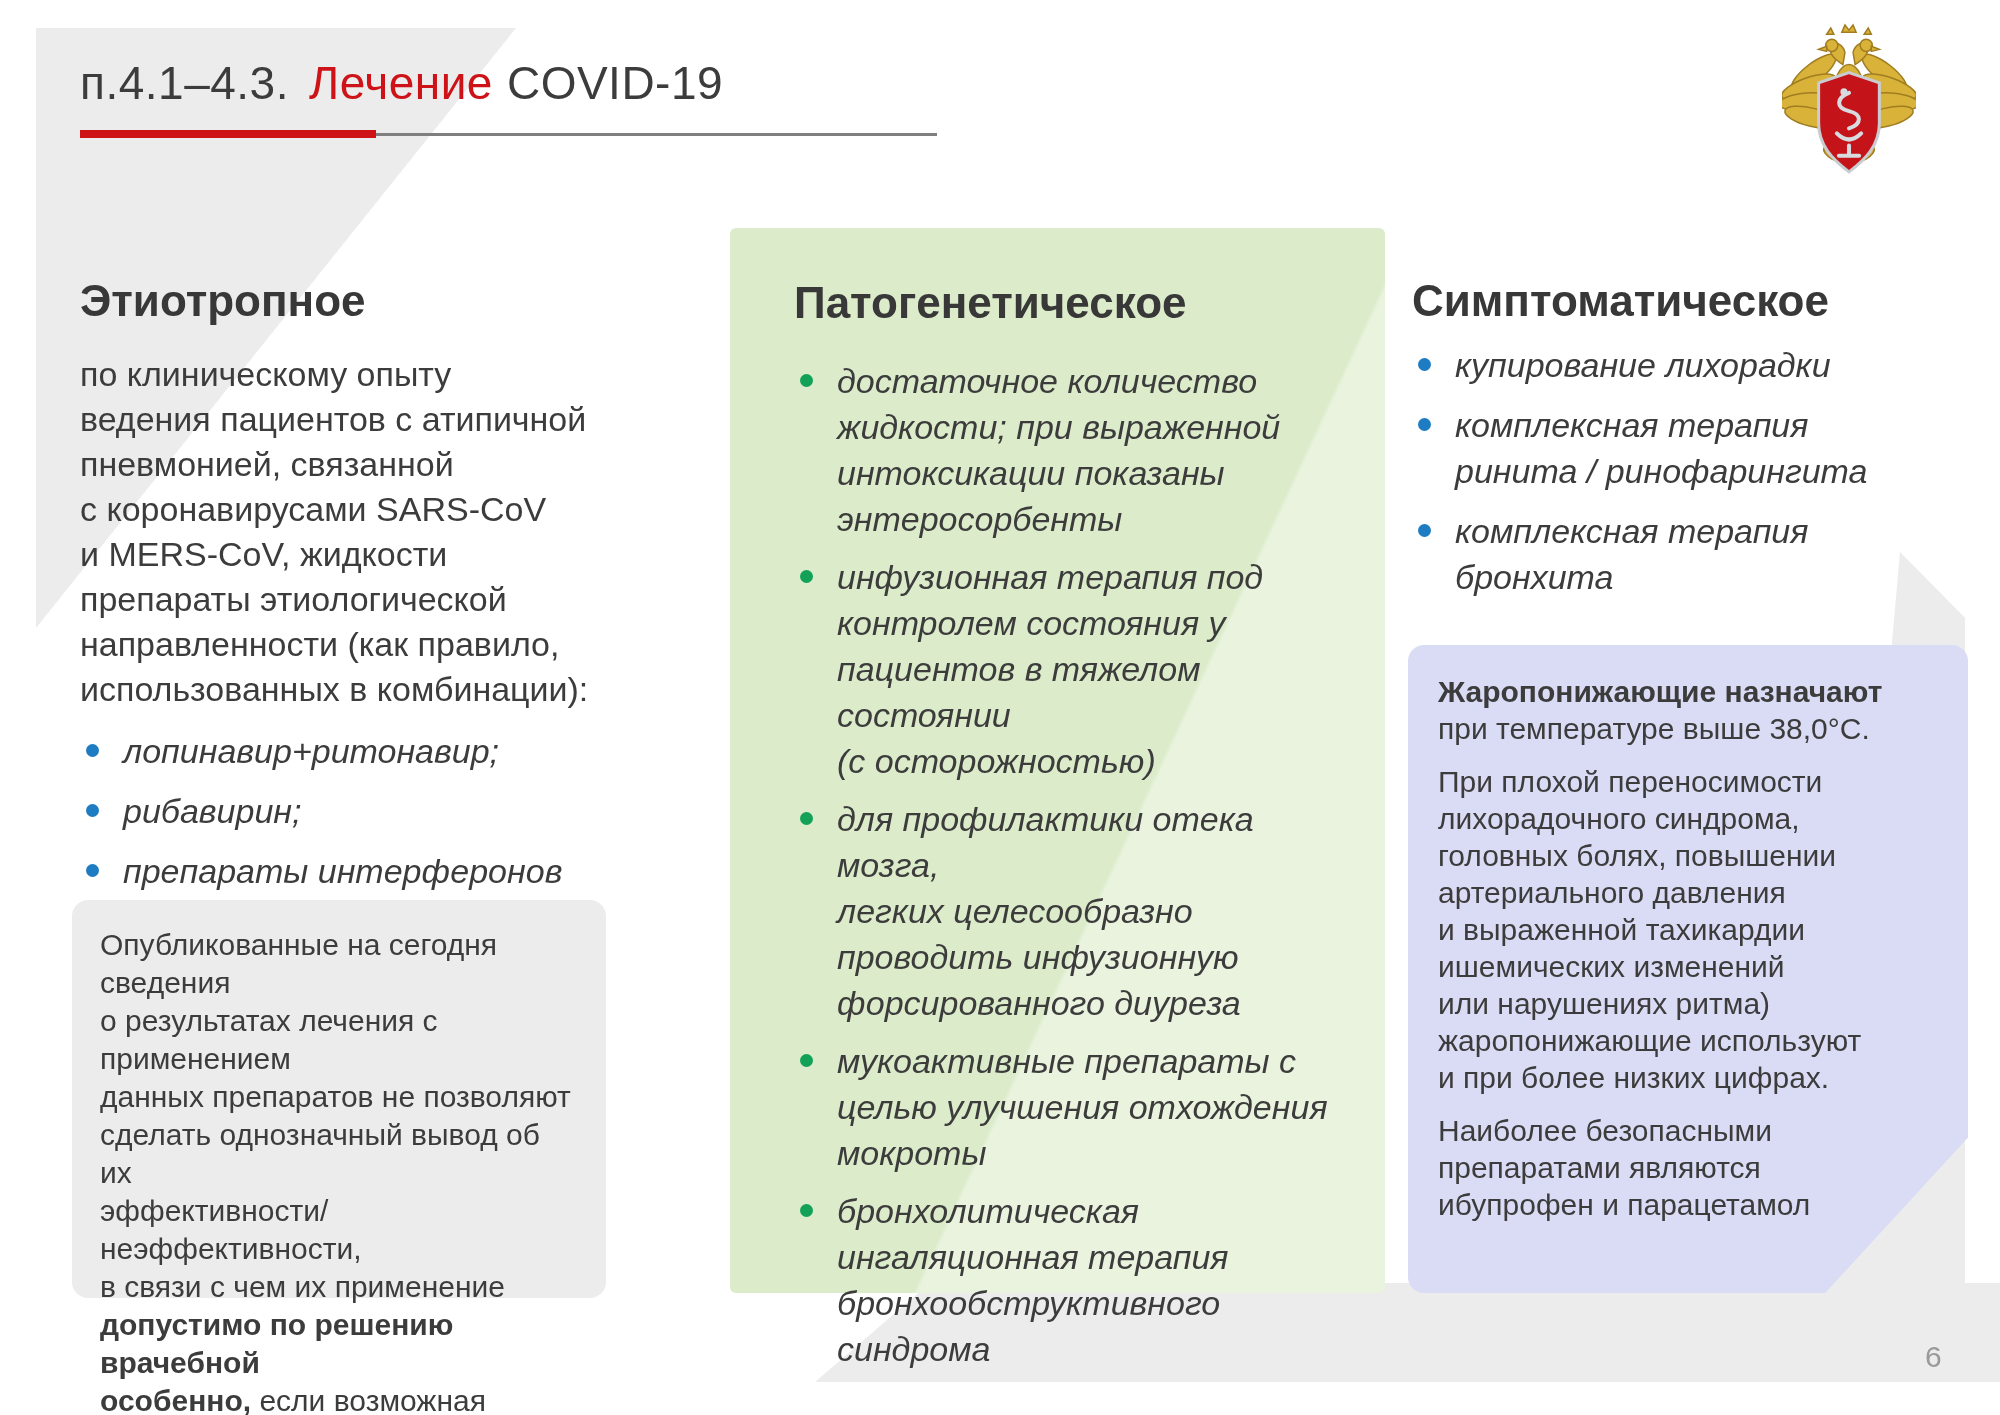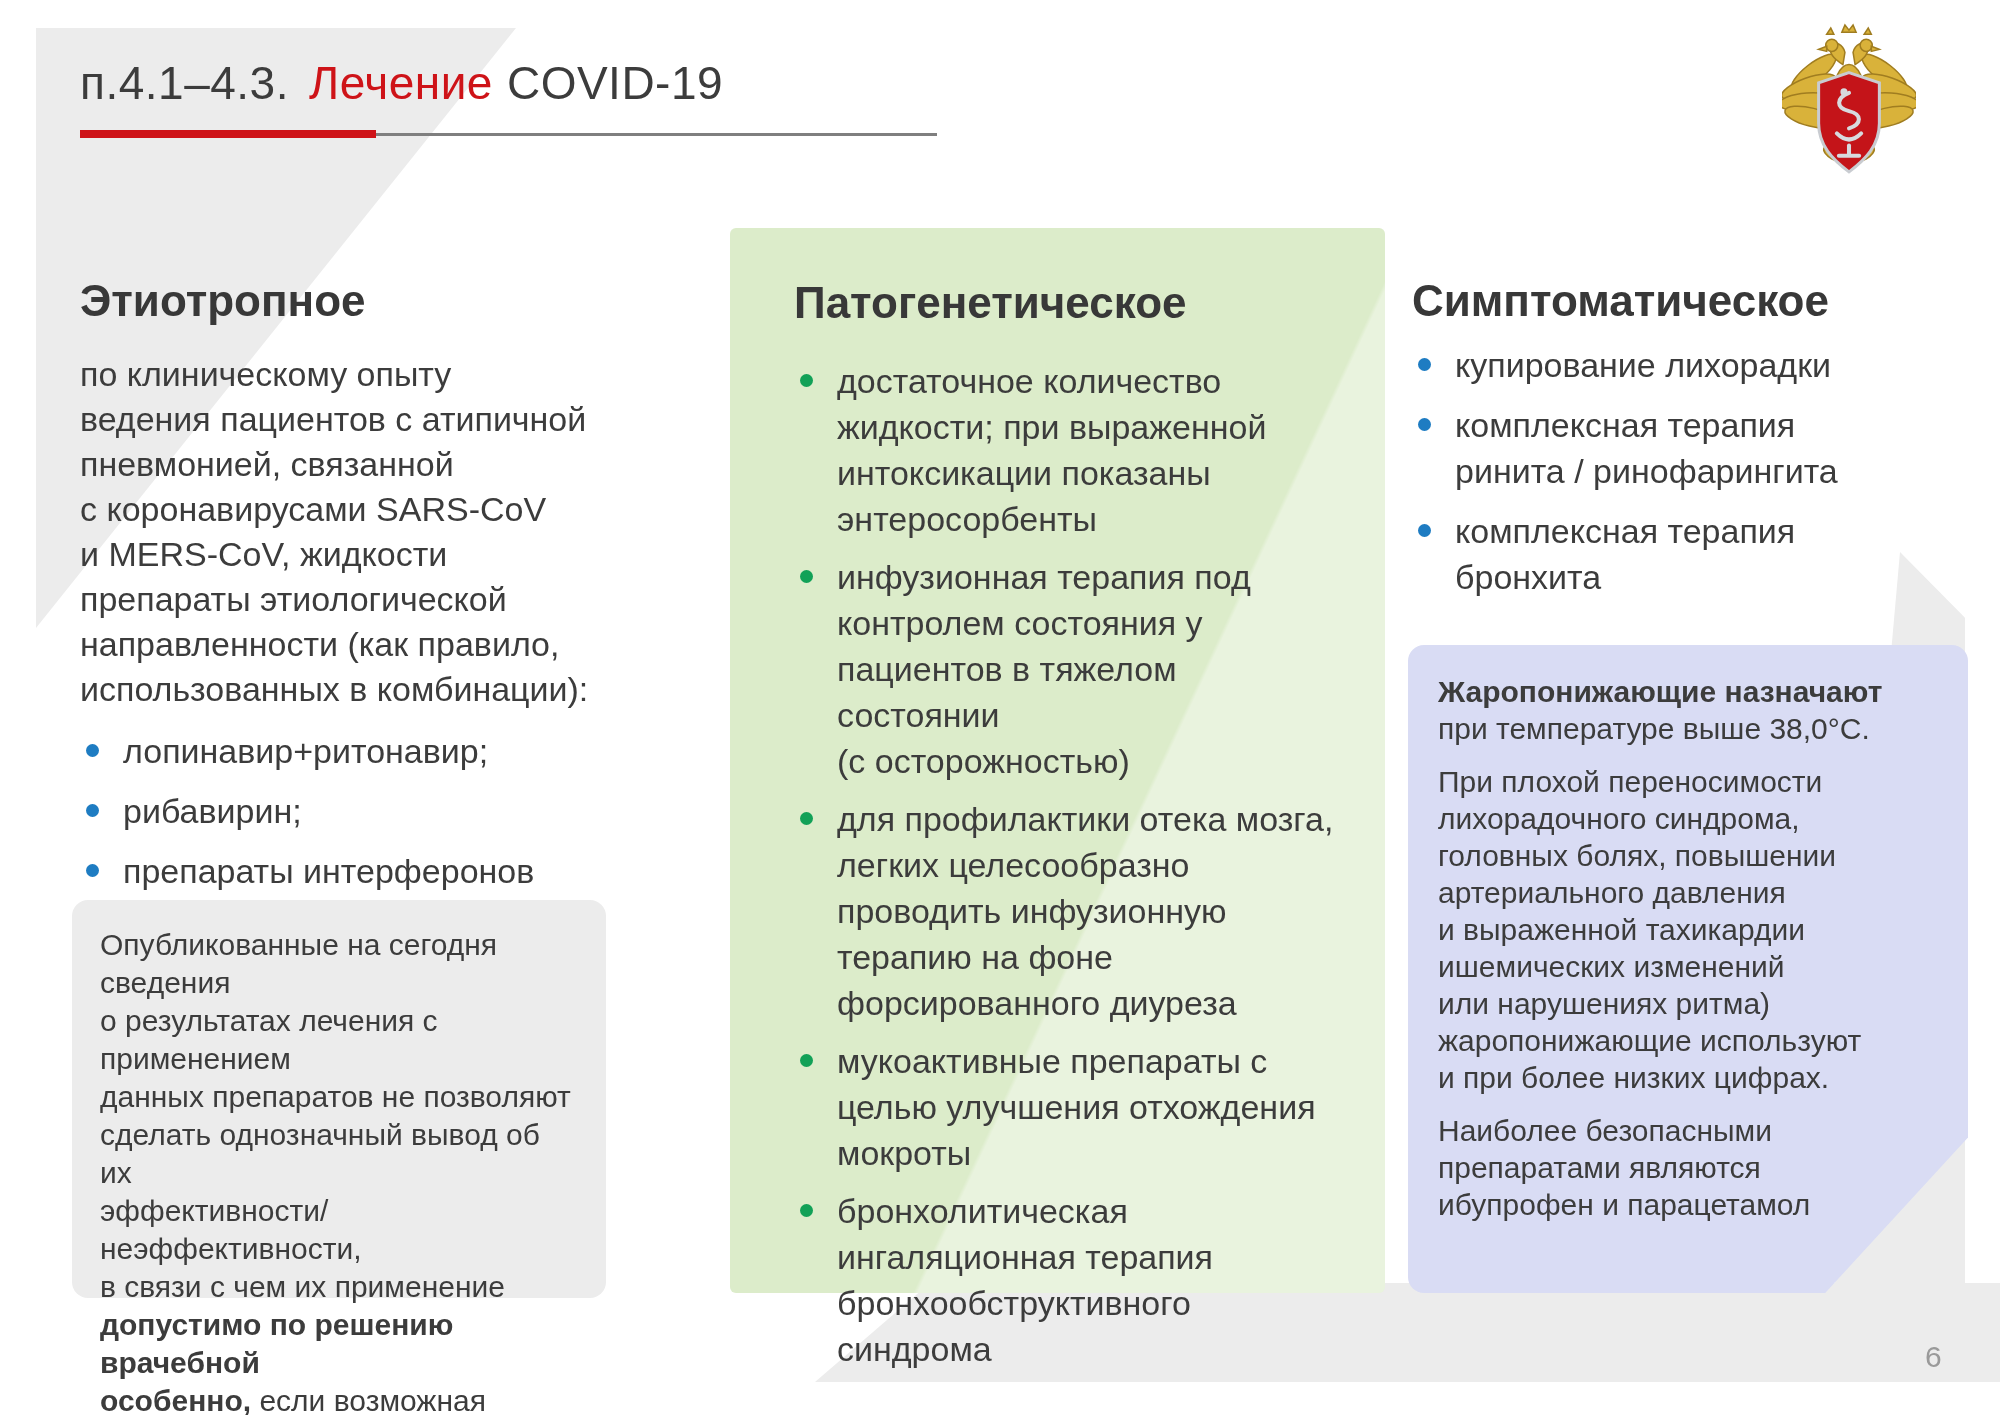--- a/index.html
+++ b/index.html
@@ -21,21 +21,21 @@
   .underline-red{position:absolute;left:80px;top:130px;width:296px;height:8px;background:var(--accent_red);}
   .underline-gray{position:absolute;left:376px;top:133px;width:561px;height:3px;background:var(--underline_gray);}
   .logo{position:absolute;left:1782px;top:20px;width:134px;height:160px;}
   
   h2{font-size:44px;line-height:50px;font-weight:bold;margin:0;color:#383838;}
   .col{position:absolute;}
   .col-left{left:80px;top:276px;width:560px;}
   .col-right{left:1412px;top:276px;width:560px;}
   .intro{margin-top:26px;}
   .intro .line,.bt .line{font-size:34px;line-height:45px;color:var(--text_dark);}
-  ul.bullets{list-style:none;margin:16px 0 16px 0;padding:0;}
+  ul.bullets{list-style:none;margin:16px 0 16px 0;padding:0;font-style:italic;}
   ul.bullets li{display:flex;align-items:flex-start;margin-bottom:14px;}
   ul.bullets .dot{flex:0 0 13px;width:13px;height:13px;border-radius:50%;margin:16px 24px 0 6px;}
   .blue-dots .dot{background:var(--bullet_blue);}
   .green-dots .dot{background:var(--bullet_green);}
   .bt .line{line-height:46px;}
   
   .box-green{position:absolute;left:730px;top:228px;width:655px;height:1065px;border-radius:6px;
       background-color:var(--box_green);
       background-image:linear-gradient(115deg,rgba(255,255,255,0) 59%,rgba(255,255,255,.38) 59.4%);
       padding:50px 40px 0 64px;box-sizing:border-box;}
@@ -180,21 +180,20 @@
             <div class="line">пациентов в тяжелом состоянии</div>
             <div class="line">(с осторожностью)</div>
           </div>
         </li>
         <li>
           <span class="dot"></span>
           <div class="bt">
             <div class="line">для профилактики отека мозга,</div>
             <div class="line">легких целесообразно</div>
             <div class="line">проводить инфузионную</div>
-            <div class="line">терапию на фоне</div>
             <div class="line">форсированного диуреза</div>
           </div>
         </li>
         <li>
           <span class="dot"></span>
           <div class="bt">
             <div class="line">мукоактивные препараты с</div>
             <div class="line">целью улучшения отхождения</div>
             <div class="line">мокроты</div>
           </div>

